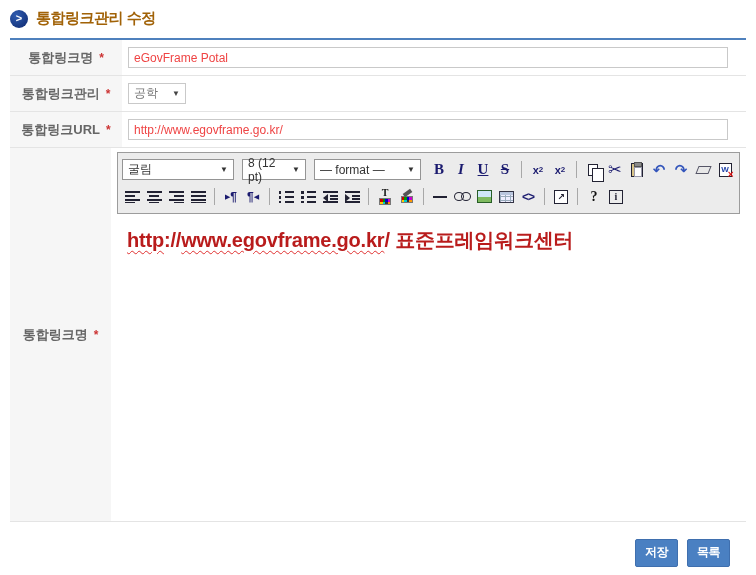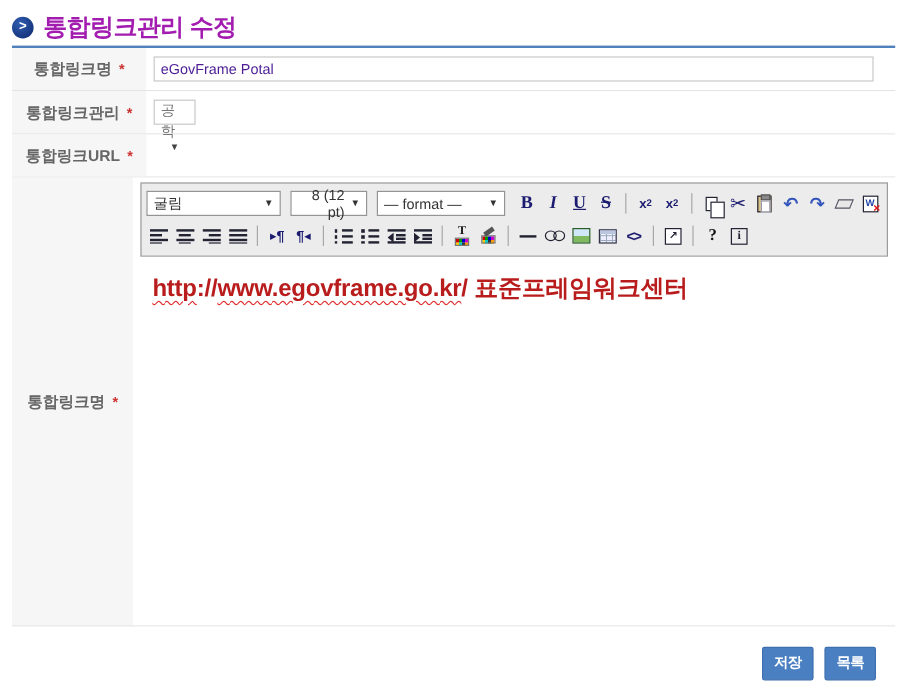--- a/index.html
+++ b/index.html
@@ -6,49 +6,49 @@
   html,body { background:#fff; }
   body { font-family:"Liberation Sans","DejaVu Sans",sans-serif; }
   .page { position:relative; width:756px; height:575px; background:#fff; overflow:hidden; }
 
   
   .header { position:absolute; left:10px; top:9px; display:flex; align-items:center; gap:8px; }
   .header-icon { width:18px; height:18px; border-radius:50%;
     background:radial-gradient(circle at 35% 30%, #2f5cb0, #16357e 75%);
     color:#fff; display:flex; align-items:center; justify-content:center;
     font-size:11px; font-weight:bold; line-height:1; }
-  .page-title { font-size:20px; font-weight:bold; color:#a21caf; letter-spacing:-0.5px; }
+  .page-title { font-size:15px; font-weight:bold; color:#a16207; letter-spacing:-0.5px; }
 
   
   .form { position:absolute; left:10px; top:38px; width:736px; border-top:2px solid #4f81bd; }
   .row { display:flex; border-bottom:1px solid #e4e4e4; height:36px; }
   .row.tall { height:374px; }
   .cell-label { width:112px; background:#f6f6f6; display:flex; align-items:center;
     justify-content:center; gap:6px; font-size:13px; font-weight:bold; color:#666; }
   .req { color:#cc3333; font-weight:bold; font-size:12px; }
   .cell-value { flex:1; display:flex; align-items:center; background:#fff; padding-left:6px; padding-right:18px; }
   .row.tall .cell-value { align-items:flex-start; padding-top:4px; padding-right:6px; }
 
   .text-input { width:100%; height:21px; border:1px solid #c9c9c9; font-size:12px;
-    color:#4c1d95; padding:0 5px; font-family:inherit; background:#fff; outline:none; }
-  .group-select { width:35px; height:21px; border:1px solid #c9c9c9; background:#fff;
+    color:#ef4444; padding:0 5px; font-family:inherit; background:#fff; outline:none; }
+  .group-select { width:58px; height:21px; border:1px solid #c9c9c9; background:#fff;
     display:flex; align-items:center; justify-content:space-between; padding:0 5px;
-    font-size:12px; color:#777; cursor:default;flex-direction:column; }
+    font-size:12px; color:#777; cursor:default; }
   .group-select .arrow { font-size:8px; color:#444; }
 
   
   .editor { width:100%; }
   .ed-toolbar { background:#ececec; border:1px solid #9c9c9c; padding:3px 4px; }
   .tb-row { display:flex; align-items:center; height:27px; gap:2px; }
   .tb-sep { width:1px; height:17px; background:#a8a8a8; margin:0 4px; flex:0 0 auto; }
   .tb-btn { height:21px; min-width:20px; display:flex; align-items:center; justify-content:center;
     color:#1b1b6f; cursor:pointer; flex:0 0 auto; }
   .tb-select { background:#fff; border:1px solid #949494; height:21px; display:flex;
     align-items:center; justify-content:space-between; padding:0 5px; font-size:12px;
-    color:#333; margin-right:6px; cursor:pointer; flex:0 0 auto;text-align:right; }
+    color:#333; margin-right:6px; cursor:pointer; flex:0 0 auto; }
   .tb-select .arrow { font-size:8px; color:#333; margin-left:5px; }
   .w-font { width:112px; } .w-size { width:64px; } .w-format { width:107px; }
 
   .serif-glyph { font-family:"Liberation Serif","DejaVu Serif",serif; font-size:15px; font-weight:bold; }
   .it { font-style:italic; } .un { text-decoration:underline; } .st { text-decoration:line-through; }
   .subsup { font-size:11px; font-weight:bold; }
   .subsup sub,.subsup sup { font-size:8px; }
   .arrow-glyph { font-size:15px; font-weight:bold; color:#3355bb; }
 
   
@@ -159,20 +159,23 @@
           <span class="arrow">▼</span>
         </div>
       </div>
     </div>
 
     <div class="row">
       <div class="cell-label">
         <span>통합링크URL</span>
         <span class="req">*</span>
       </div>
+      <div class="cell-value">
+        <input type="text" class="text-input" value="http://www.egovframe.go.kr/" style="">
+      </div>
     </div>
 
     <div class="row tall">
       <div class="cell-label">
         <span>통합링크명</span>
         <span class="req">*</span>
       </div>
       <div class="cell-value">
 
         <div class="editor">

